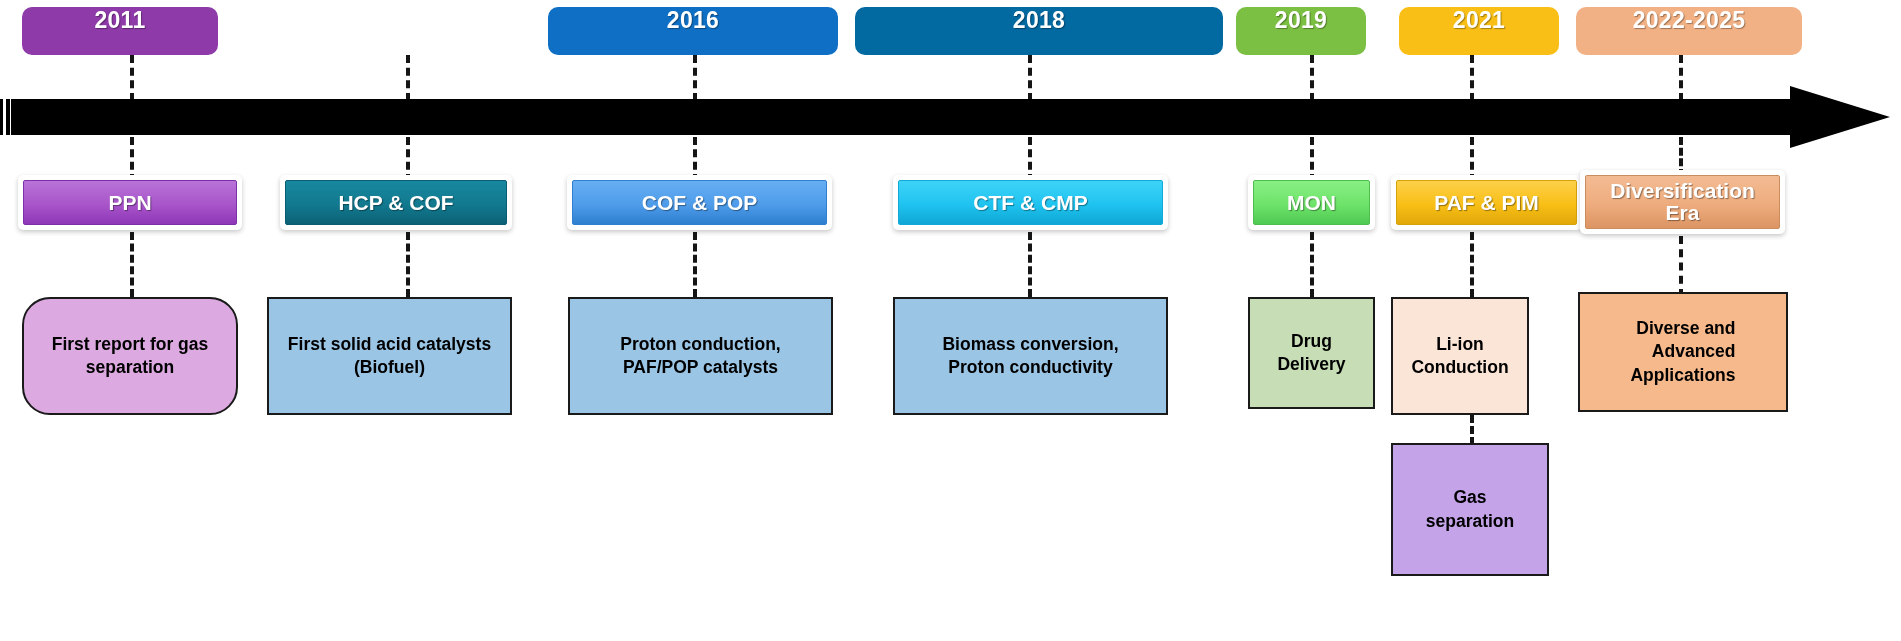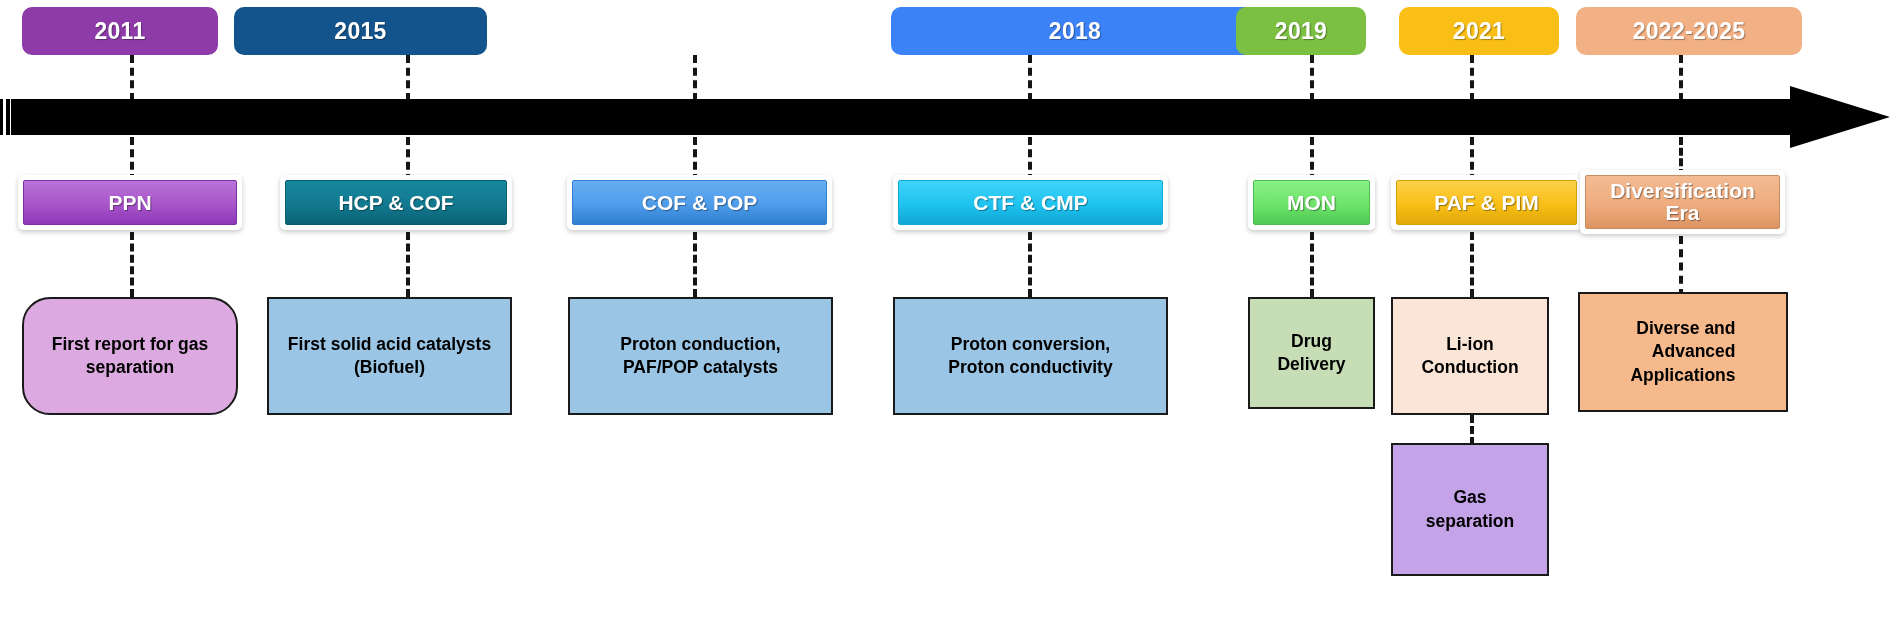--- a/index.html
+++ b/index.html
@@ -18,21 +18,20 @@
     overflow: hidden;
   }
 
   
   .year-chip {
     position: absolute;
     top: 7px;
     height: 48px;
     border-radius: 10px;
     display: flex;
-    align-items: center;
     justify-content: center;
     color: #ffffff;
     font-weight: bold;
     font-size: 23px;
     letter-spacing: 0.3px;
     text-shadow: 1px 1px 1px rgba(0,0,0,0.35);
     box-sizing: border-box;
   }
 
   
@@ -134,24 +133,24 @@
   .desc-box span { display: block; }
 </style>
 </head>
 <body>
 
 <div id="stage">
 
   <div class="year-chip" style="left:22px; width:196px; background:#8e3aa8;">
     <span>2011</span>
   </div>
-  <div class="year-chip" style="left:234px; width:253px; background:#14548c;">
-    <span>2015</span>
-  </div>
-  <div class="year-chip" style="left:891px; width:368px; background:#3b82f6;">
+  <div class="year-chip" style="left:548px; width:290px; background:#0f6fc4;">
+    <span>2016</span>
+  </div>
+  <div class="year-chip" style="left:855px; width:368px; background:#0369a1;">
     <span>2018</span>
   </div>
   <div class="year-chip" style="left:1236px; width:130px; background:#7cc043;">
     <span>2019</span>
   </div>
   <div class="year-chip" style="left:1399px; width:160px; background:#f9bf16;">
     <span>2021</span>
   </div>
   <div class="year-chip" style="left:1576px; width:226px; background:#f1b184;">
     <span>2022-2025</span>
@@ -247,33 +246,33 @@
 
   <div class="desc-box" style="left:568px; top:297px; width:265px; height:118px; background:#9bc5e5;">
     <div>
       <span>Proton conduction,</span>
       <span>PAF/POP catalysts</span>
     </div>
   </div>
 
   <div class="desc-box" style="left:893px; top:297px; width:275px; height:118px; background:#9bc5e5;">
     <div>
-      <span>Proton conversion,</span>
+      <span>Biomass conversion,</span>
       <span>Proton conductivity</span>
     </div>
   </div>
 
   <div class="desc-box" style="left:1248px; top:297px; width:127px; height:112px; background:#c7ddb6;">
     <div>
       <span>Drug</span>
       <span>Delivery</span>
     </div>
   </div>
 
-  <div class="desc-box" style="left:1391px; top:297px; width:158px; height:118px; background:#fbe5d6;align-items:center;">
+  <div class="desc-box" style="left:1391px; top:297px; width:138px; height:118px; background:#fbe5d6;align-items:center;">
     <div>
       <span>Li-ion</span>
       <span>Conduction</span>
     </div>
   </div>
 
   <div class="desc-box" style="left:1578px; top:292px; width:210px; height:120px; background:#f5b98c;text-align:right;">
     <div>
       <span>Diverse and</span>
       <span>Advanced</span>

